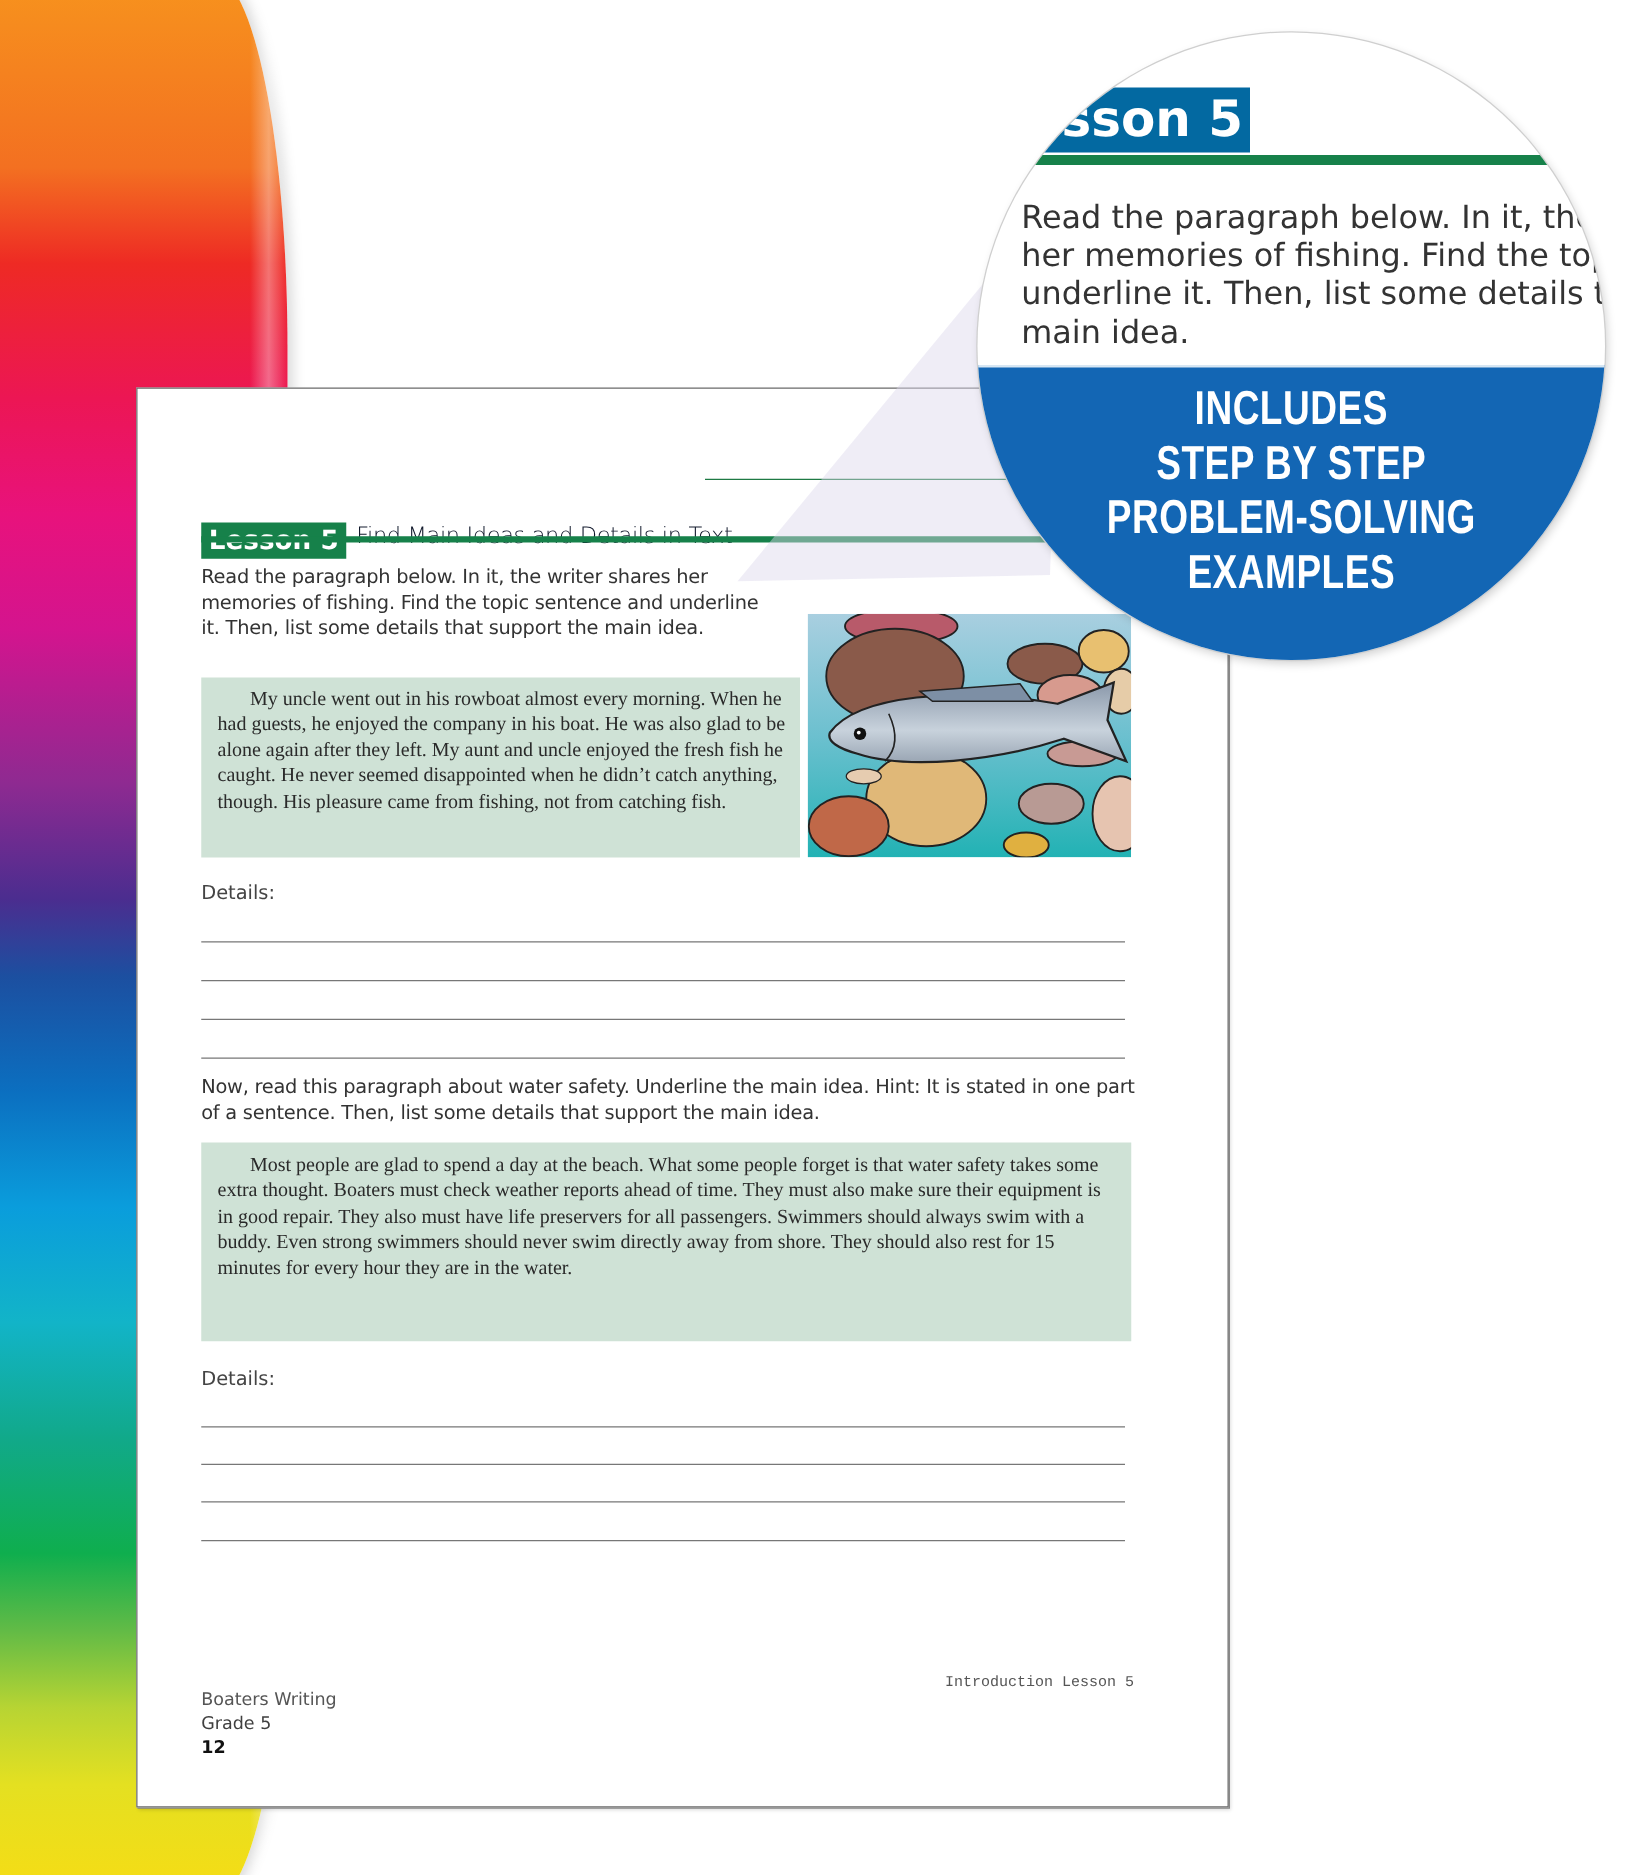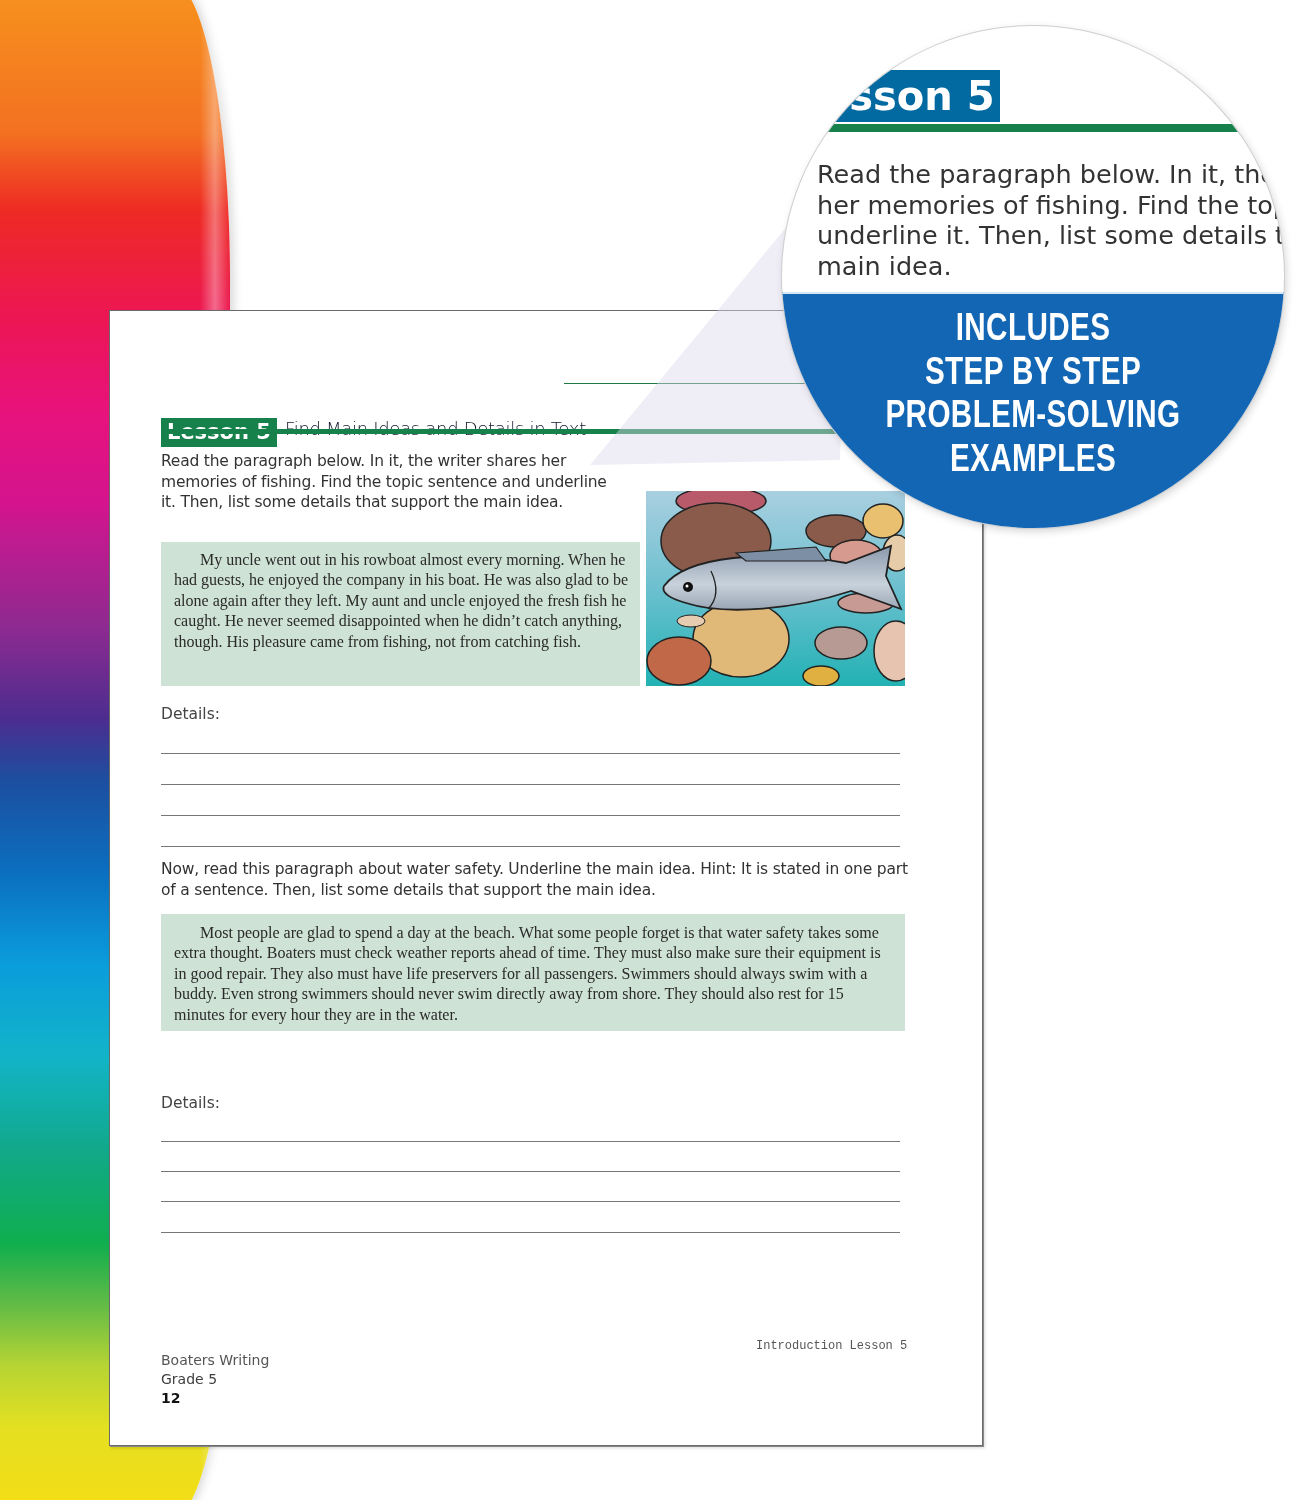--- a/index.html
+++ b/index.html
@@ -70,21 +70,21 @@
   .illustration {
     position: absolute; left: 536px; top: 180px; width: 259px; height: 195px; overflow: hidden;
   }
   .details-label {
     position: absolute; left: 51px; font-family: "DejaVu Sans", sans-serif; color: #444; font-size: 15.5px;
   }
   .write-line {
     position: absolute; left: 51px; width: 739px; height: 0; border-top: 1.3px solid #777;
   }
   .instr2 { left: 51px; top: 548px; width: 760px; }
-  .passage2 { left: 51px; top: 603px; width: 744px; height: 117px; padding: 9px 20px 0 13px; }
+  .passage2 { left: 51px; top: 603px; width: 744px; height: 159px; padding: 9px 20px 0 13px; }
   .passage2 p { text-indent: 26px; }
   .footer-left { position: absolute; left: 51px; top: 1040px; font-family: "DejaVu Sans", sans-serif; font-size: 14px; line-height: 19px; }
   .footer-series { color: #555; }
   .footer-grade { color: #404040; }
   .footer-page { color: #111; font-weight: bold; font-size: 14px; }
   .footer-right { position: absolute; left: 646px; top: 1028px; font-family: Liberation Mono, monospace; font-size: 12px; color: #555; }
 
   
   .beam {
     position: absolute; left: 0; top: 0; width: 1313px; height: 1500px; pointer-events: none;

